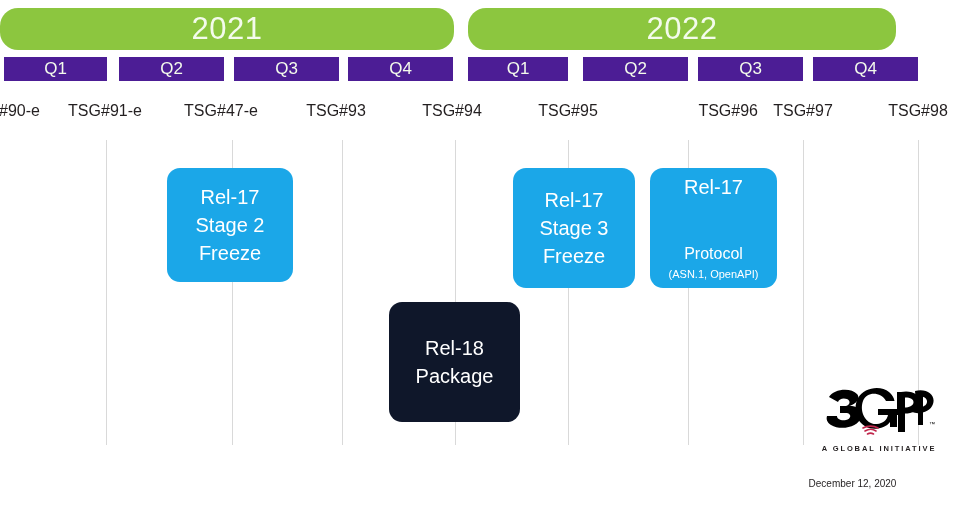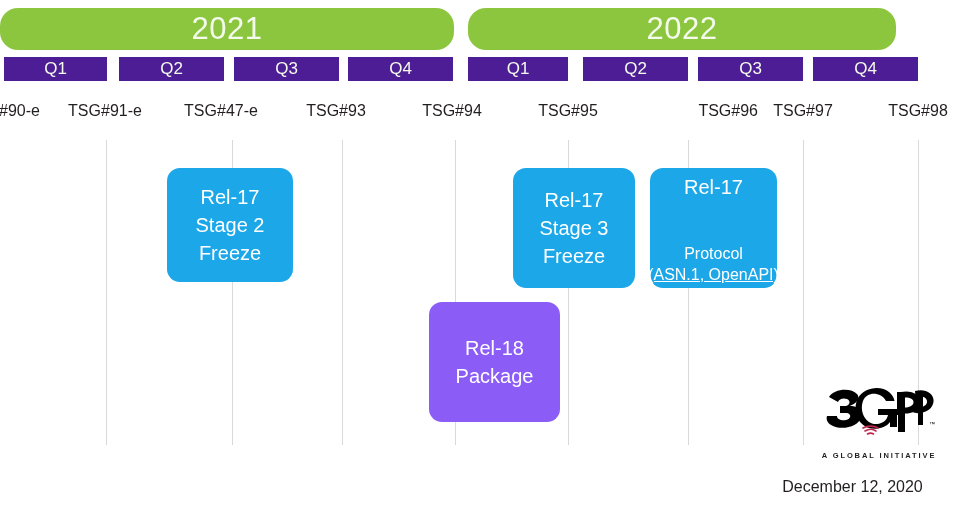--- a/index.html
+++ b/index.html
@@ -72,67 +72,66 @@
     border-radius: 13px;
     box-sizing: border-box;
     display: flex;
     flex-direction: column;
     align-items: center;
     justify-content: center;
     text-align: center;
     color: #FFFFFF;
   }
   .milestone.blue   { background: #1BA7E8; }
-  .milestone.magenta{ background: #8b5cf6; margin-left: 40px; }
+  .milestone.magenta{ background: #0f172a; }
 
   .ms-line {
     display: block;
     font-size: 20px;
     line-height: 28px;
     white-space: nowrap;
   }
   .ms-line.small {
     font-size: 16px;
     line-height: 25px;
     margin-top: 40px;
   }
   .ms-line.tiny {
-    font-size: 16px;
+    font-size: 11px;
     line-height: 17px;
-    text-decoration: underline;
   }
 
   
   #logo-block {
     position: absolute;
     left: 818px;
     top: 385px;
     width: 122px;
     text-align: center;
   }
   #logo-mark {
     position: relative;
     height: 56px;
   }
   #logo-mark svg { display: block; margin: 0 auto; }
   #logo-tagline {
     font-size: 7.5px;
     letter-spacing: 1.9px;
     color: #231F20;
-    margin-top: 10px;
+    margin-top: 3px;
     white-space: nowrap;
     font-weight: bold;
   }
   #date-text {
     position: absolute;
     left: 760px;
     top: 478px;
     width: 185px;
     text-align: center;
-    font-size: 16px;
+    font-size: 10px;
     color: #231F20;
     white-space: nowrap;
   }
 </style>
 </head>
 <body>
 
 <div id="slide">
 
   <div id="year-bars">

